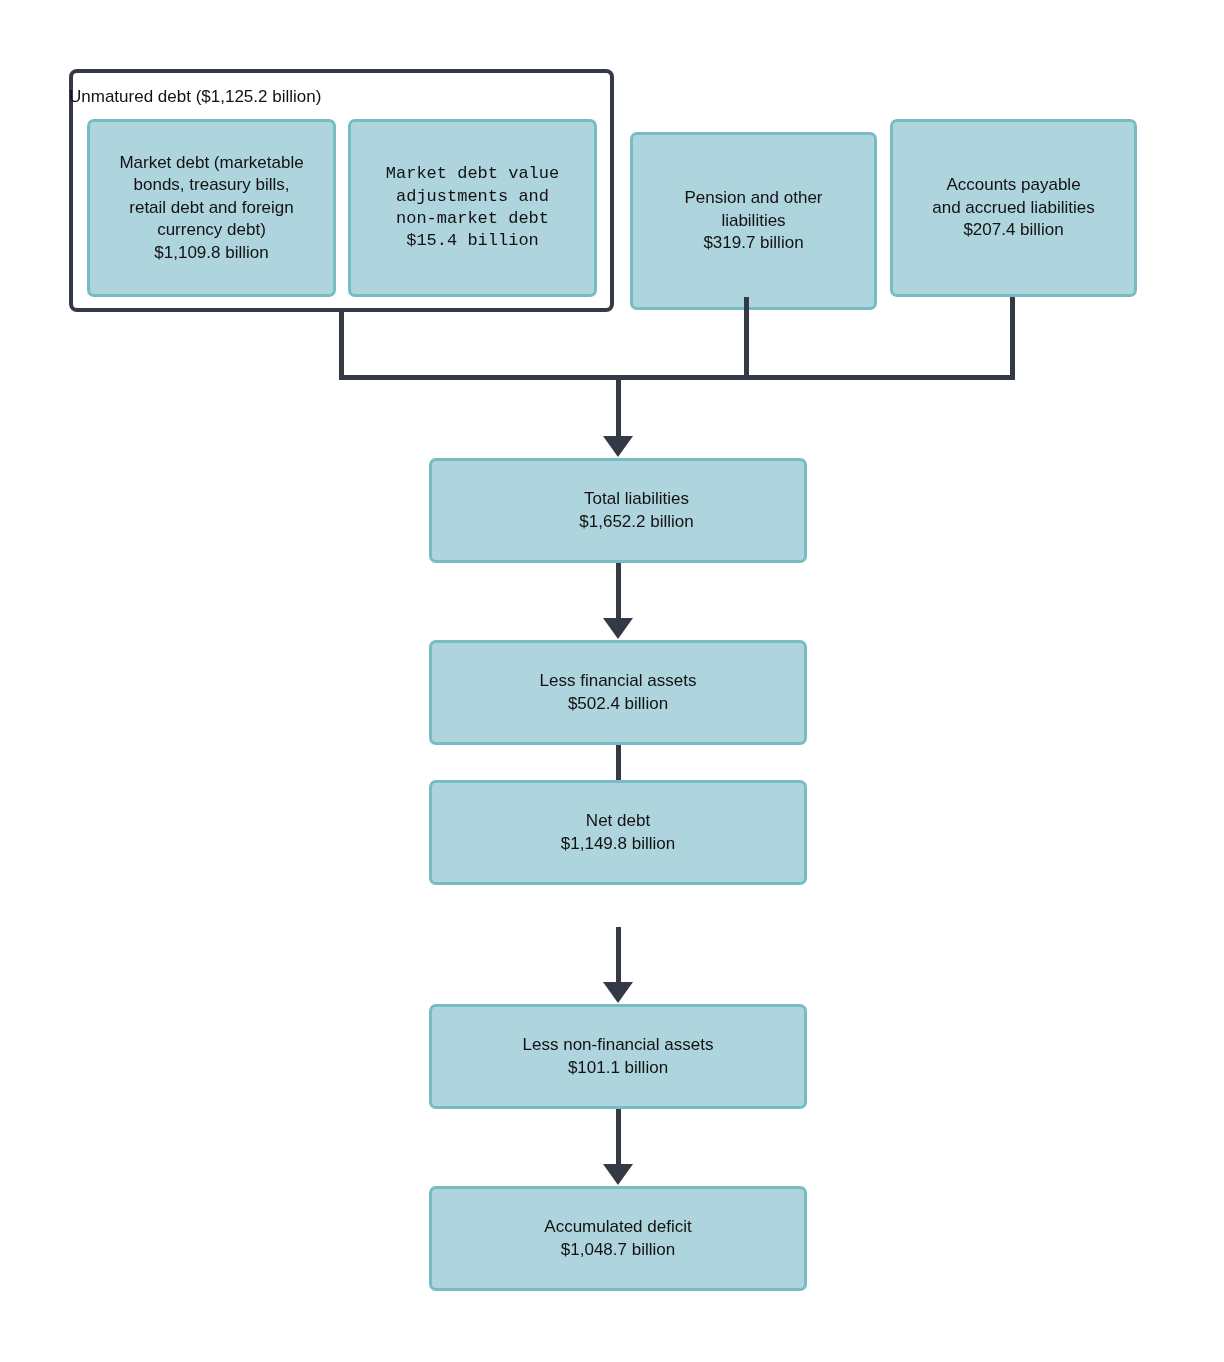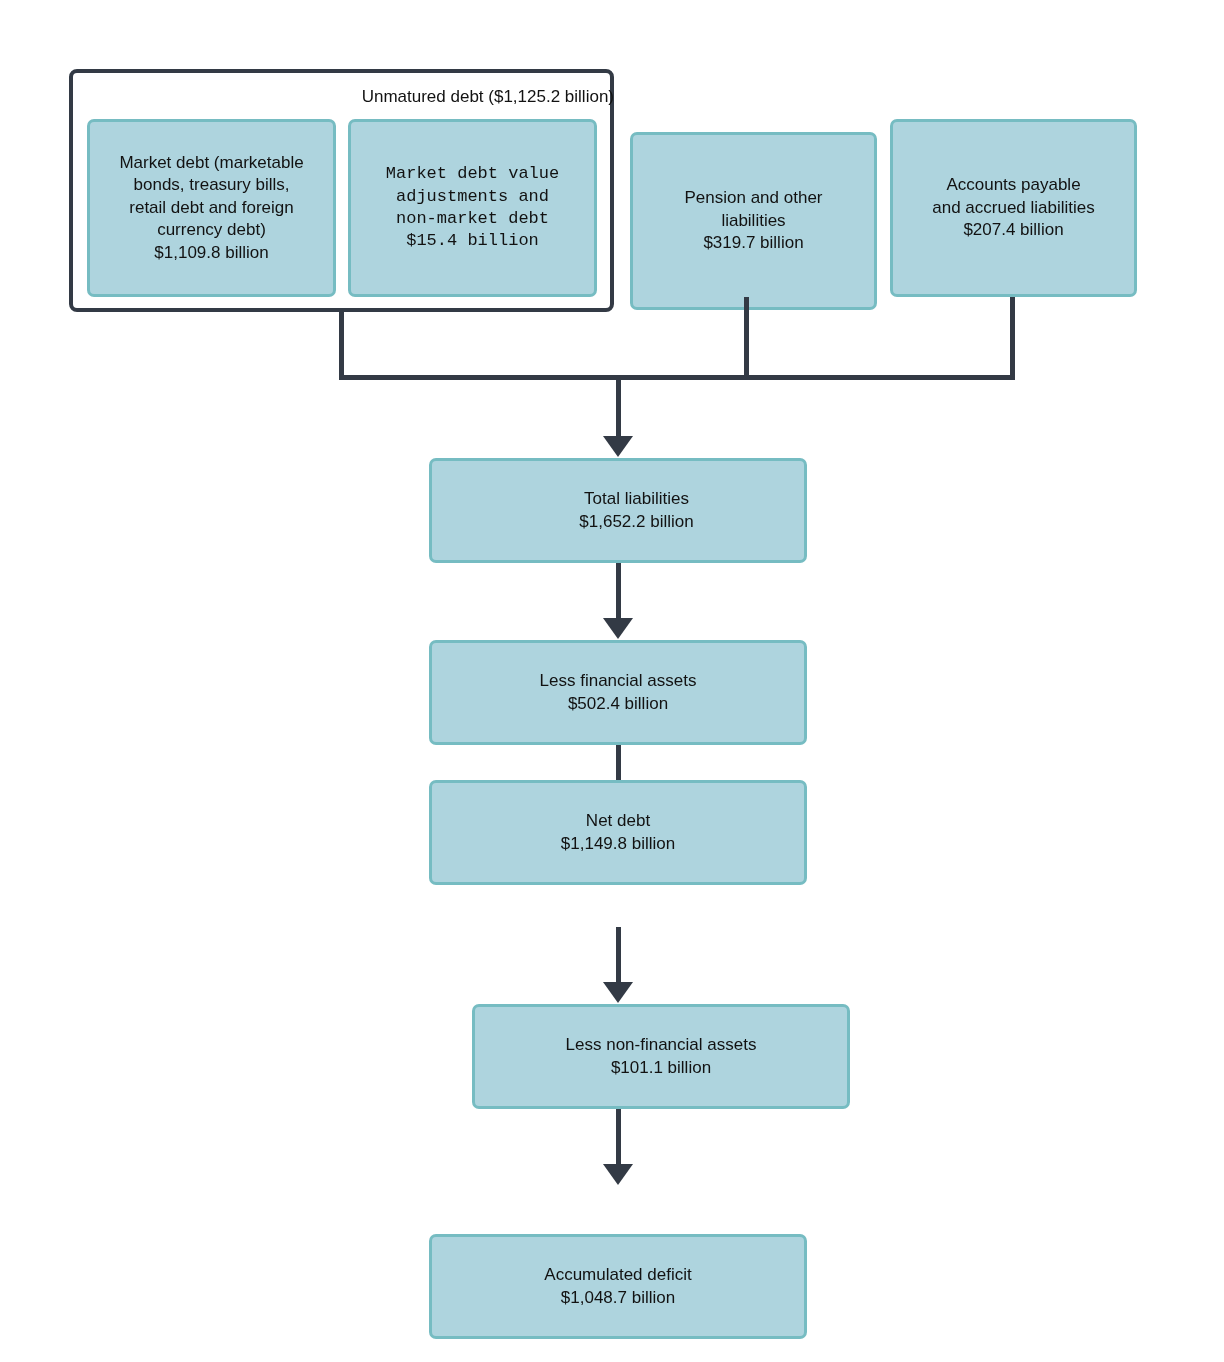--- a/index.html
+++ b/index.html
@@ -33,21 +33,21 @@
   
   .group-frame{
     position:absolute;
     box-sizing:border-box;
     background:#ffffff;
     border:4px solid #333a45;
     border-radius:8px;
   }
   .group-title{
     position:absolute;
-    text-align:right;
+    text-align:left;
     font-size:17px;
     line-height:1.3;
     color:#121212;
     white-space:nowrap;
   }
 
   
   .vline{position:absolute;background:#333a45;width:5px;}
   .hline{position:absolute;background:#333a45;height:5px;}
   .arrowhead{
@@ -121,26 +121,26 @@
   <div class="arrowhead" style="left:603px;top:800px;"></div>
 
   <div class="node" style="left:429px;top:780px;width:378px;height:105px;">
     <span class="txt">Net debt
 $1,149.8 billion</span>
   </div>
 
   <div class="vline" style="left:616px;top:927px;height:56px;"></div>
   <div class="arrowhead" style="left:603px;top:982px;"></div>
 
-  <div class="node" style="left:429px;top:1004px;width:378px;height:105px;margin-left:43px;">
+  <div class="node" style="left:429px;top:1004px;width:378px;height:105px;">
     <span class="txt">Less non-financial assets
 $101.1 billion</span>
   </div>
 
   <div class="vline" style="left:616px;top:1109px;height:56px;"></div>
   <div class="arrowhead" style="left:603px;top:1164px;"></div>
 
-  <div class="node" style="left:429px;top:1186px;width:378px;height:105px;margin-top:48px;">
+  <div class="node" style="left:429px;top:1186px;width:378px;height:105px;">
     <span class="txt">Accumulated deficit
 $1,048.7 billion</span>
   </div>
 
 </div>
 
 </body></html>

